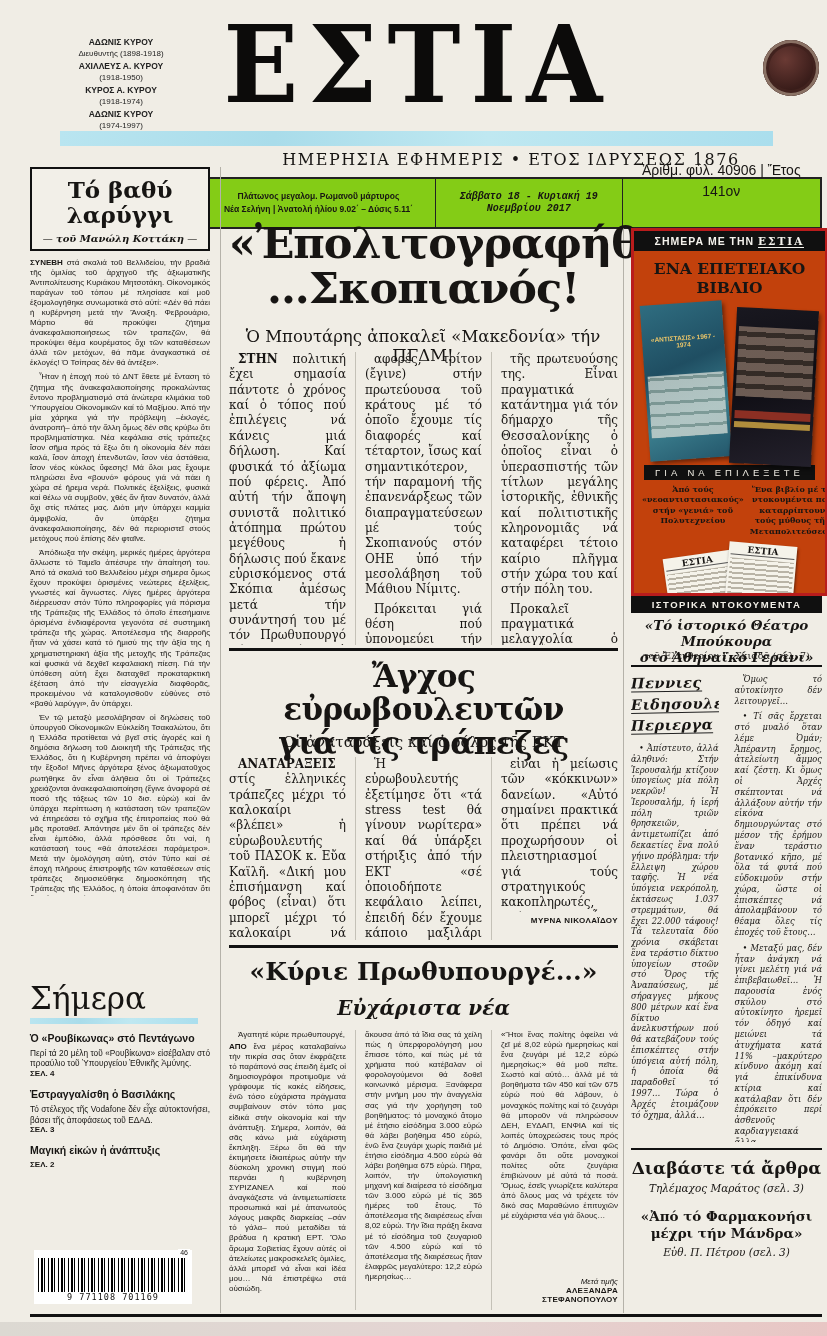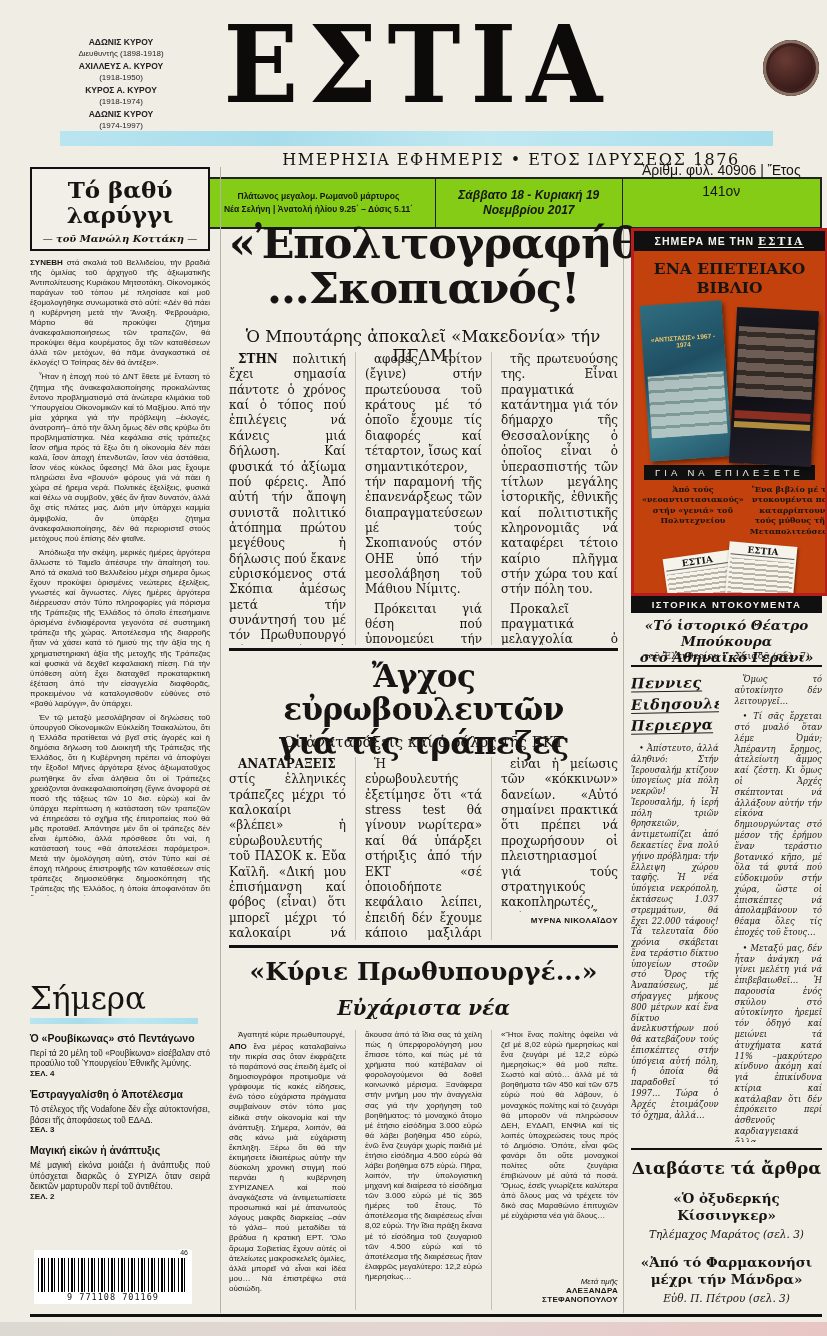--- a/index.html
+++ b/index.html
@@ -10,21 +10,21 @@
   .editors{font-size:8.5px;line-height:1.45;text-align:center;color:#222;}
   .editors .nm{font-weight:bold;display:block;}
   .editors .yr{display:block;font-size:8px;}
   .logo{font-family:"DejaVu Serif","Liberation Serif",serif;font-weight:900;font-size:98px;letter-spacing:10px;text-align:center;line-height:1;transform:scaleY(1.08);color:#0c0b0a;}
   .seal{width:56px;height:56px;border-radius:50%;background:radial-gradient(circle at 40% 35%,#6a3a34,#3a1d1a 60%,#241010);box-shadow:inset 0 0 0 3px #8a7265,inset 0 0 0 6px #41221e;}
   .cyan{background:linear-gradient(90deg,#b9e5f0,#a9dcea 30%,#bfe8f1 60%,#aadeed);}
   .tagline{font-family:"DejaVu Serif","Liberation Serif",serif;font-size:16px;letter-spacing:1.5px;text-align:center;white-space:nowrap;}
   .infobar{display:flex;border:2px solid #222;background:#84cc16;}
   .infobar .cell{padding:4px 4px;text-align:center;display:flex;flex-direction:column;justify-content:center;}
   .infobar .c1{width:38%;font-size:8.5px;font-weight:bold;line-height:1.5;}
-  .infobar .c2{width:30%;border-left:1.5px solid #222;border-right:1.5px solid #222;font-family:Liberation Sans, sans-serif;font-weight:bold;font-style:italic;font-size:12px;line-height:1.25;}
+  .infobar .c2{width:30%;border-left:1.5px solid #222;border-right:1.5px solid #222;font-family:Liberation Mono, monospace;font-weight:bold;font-style:italic;font-size:10px;line-height:1.25;}
   .infobar .c3{width:32%;font-size:14px;line-height:1.5;gap:23px;}
   
   .lr-box{border:2px solid #111;padding:8px 4px 5px;text-align:center;background:#f2efe8;}
   .lr-title{font-family:"DejaVu Serif","Liberation Serif",serif;font-weight:bold;font-size:23px;line-height:1.1;}
   .lr-byline{font-size:10px;margin-top:5px;font-family:"DejaVu Serif","Liberation Serif",serif;}
   .lr-byline b{font-style:italic;}
   .bodytext{font-size:8px;line-height:1.26;text-align:justify;overflow:hidden;}
   .bodytext p{margin:0 0 4px;text-indent:9px;}
   .bodytext p:first-child{text-indent:0;}
   .seriftext{font-family:"DejaVu Serif","Liberation Serif",serif;font-size:12px;line-height:1.28;text-align:justify;overflow:hidden;}
@@ -110,21 +110,21 @@
     <span class="yr">(1974-1997)</span>
   </div>
   <div class="abs logo" style="left:192px;top:16px;width:452px;">ΕΣΤΙΑ</div>
   <div class="abs seal" style="left:763px;top:40px;"></div>
   <div class="abs cyan" style="left:60px;top:131px;width:713px;height:15px;"></div>
   <div class="abs tagline" style="left:200px;top:150px;width:622px;">ΗΜΕΡΗΣΙΑ ΕΦΗΜΕΡΙΣ • ΕΤΟΣ ΙΔΡΥΣΕΩΣ 1876</div>
 
   <div class="abs infobar" style="left:200px;top:177px;width:618px;height:48px;">
     <div class="cell c1">
       <span>Πλάτωνος μεγαλομ. Ρωμανοῦ μάρτυρος</span>
-      <span>Νέα Σελήνη | Ἀνατολή ἡλίου 9.25΄ – Δύσις 5.11΄</span>
+      <span>Νέα Σελήνη | Ἀνατολή ἡλίου 9.02΄ – Δύσις 5.11΄</span>
     </div>
     <div class="cell c2">
       <span>Σάββατο 18 - Κυριακή 19</span>
       <span>Νοεμβρίου 2017</span>
     </div>
     <div class="cell c3">
       <span>Ἀριθμ. φύλ. 40906 | Ἔτος 141ον</span>
       <span>Τιμή 2,77 (μέ τό βιβλίο 4€)</span>
     </div>
   </div>
@@ -248,27 +248,26 @@
 
   <div class="abs" style="left:30px;top:980px;width:180px;">
     <div class="today-h">Σήμερα</div>
     <div class="today-strip cyan" style="width:168px;"></div>
     <div class="t-item">
       <div class="t-title">Ὁ «Ρουβίκωνας» στό Πεντάγωνο</div>
       <div class="t-text">Περί τά 20 μέλη τοῦ «Ρουβίκωνα» εἰσέβαλαν στό προαύλιο τοῦ Ὑπουργείου Ἐθνικῆς Ἀμύνης.</div>
       <div class="t-page">ΣΕΛ. 4</div>
     </div>
     <div class="t-item">
-      <div class="t-title">Ἐστραγγαλίσθη ὁ Ἀποτέλεσμα</div>
+      <div class="t-title">Ἐστραγγαλίσθη ὁ Βασιλάκης</div>
       <div class="t-text">Τό στέλεχος τῆς Vodafone δέν εἶχε αὐτοκτονήσει, βάσει τῆς ἀποφάσεως τοῦ ΕΔΑΔ.</div>
       <div class="t-page">ΣΕΛ. 3</div>
     </div>
     <div class="t-item">
       <div class="t-title">Μαγική εἰκών ἡ ἀνάπτυξις</div>
-      <div class="t-text">Μέ μαγική εἰκόνα μοιάζει ἡ ἀνάπτυξις πού ὑπόσχεται διαρκῶς ὁ ΣΥΡΙΖΑ ὅταν σειρά δεικτῶν μαρτυροῦν περί τοῦ ἀντιθέτου.</div>
       <div class="t-page">ΣΕΛ. 2</div>
     </div>
   </div>
   <div class="abs barcode" style="left:34px;top:1250px;">
     <div class="bc-corner">46</div>
     <div class="bars"></div>
     <div class="bc-num">9 771108 701169</div>
   </div>
 
   <div class="abs hrule" style="left:229px;top:945px;width:389px;height:3px;"></div>
@@ -289,21 +288,20 @@
           <p>«Ἤτοι ἕνας πολίτης ὀφείλει νά ζεῖ μέ 8,02 εὐρώ ἡμερησίως καί ἕνα ζευγάρι μέ 12,2 εὐρώ ἡμερησίως;» θά μοῦ πεῖτε. Σωστό καί αὐτό… ἀλλά μέ τά βοηθήματα τῶν 450 καί τῶν 675 εὐρώ πού θά λάβουν, ὁ μοναχικός πολίτης καί τό ζευγάρι θά μποροῦν νά πληρώσουν ΔΕΗ, ΕΥΔΑΠ, ΕΝΦΙΑ καί τίς λοιπές ὑποχρεώσεις τους πρός τό Δημόσιο. Ὁπότε, εἶναι φῶς φανάρι ὅτι οὔτε μοναχικοί πολίτες οὔτε ζευγάρια ἐπιβιώνουν μέ αὐτά τά ποσά. Ὅμως, ἐσεῖς γνωρίζετε καλύτερα ἀπό ὅλους μας νά τρέχετε τόν δικό σας Μαραθώνιο ἐπιτυχιῶν μέ εὐχάριστα νέα γιά ὅλους…</p>
         </div>
       <div class="sig1">Μετά τιμῆς</div>
       <div class="sig2">ΑΛΕΞΑΝΔΡΑ ΣΤΕΦΑΝΟΠΟΥΛΟΥ</div>
     </div>
   </div>
 
   <div class="abs hrule" style="left:631px;top:1148px;width:191px;height:2px;"></div>
   <div class="abs" style="left:631px;top:1158px;width:191px;">
     <div class="read-h">Διαβάστε τά ἄρθρα</div>
-    <div class="read-t" style="margin-top:12px;">«Ὁ ὀξυδερκής Κίσσινγκερ»</div>
     <div class="read-a" style="margin-top:4px;">Τηλέμαχος Μαράτος (σελ. 3)</div>
     <div class="read-t" style="margin-top:14px;">«Ἀπό τό Φαρμακονήσι μέχρι τήν Μάνδρα»</div>
     <div class="read-a" style="margin-top:4px;">Εὐθ. Π. Πέτρου (σελ. 3)</div>
   </div>
 
   <div class="abs hrule" style="left:30px;top:1314px;width:792px;height:3px;"></div>
   <div class="abs bottomstrip" style="left:0;top:1322px;width:827px;height:14px;"></div>
 
 </div>
 

